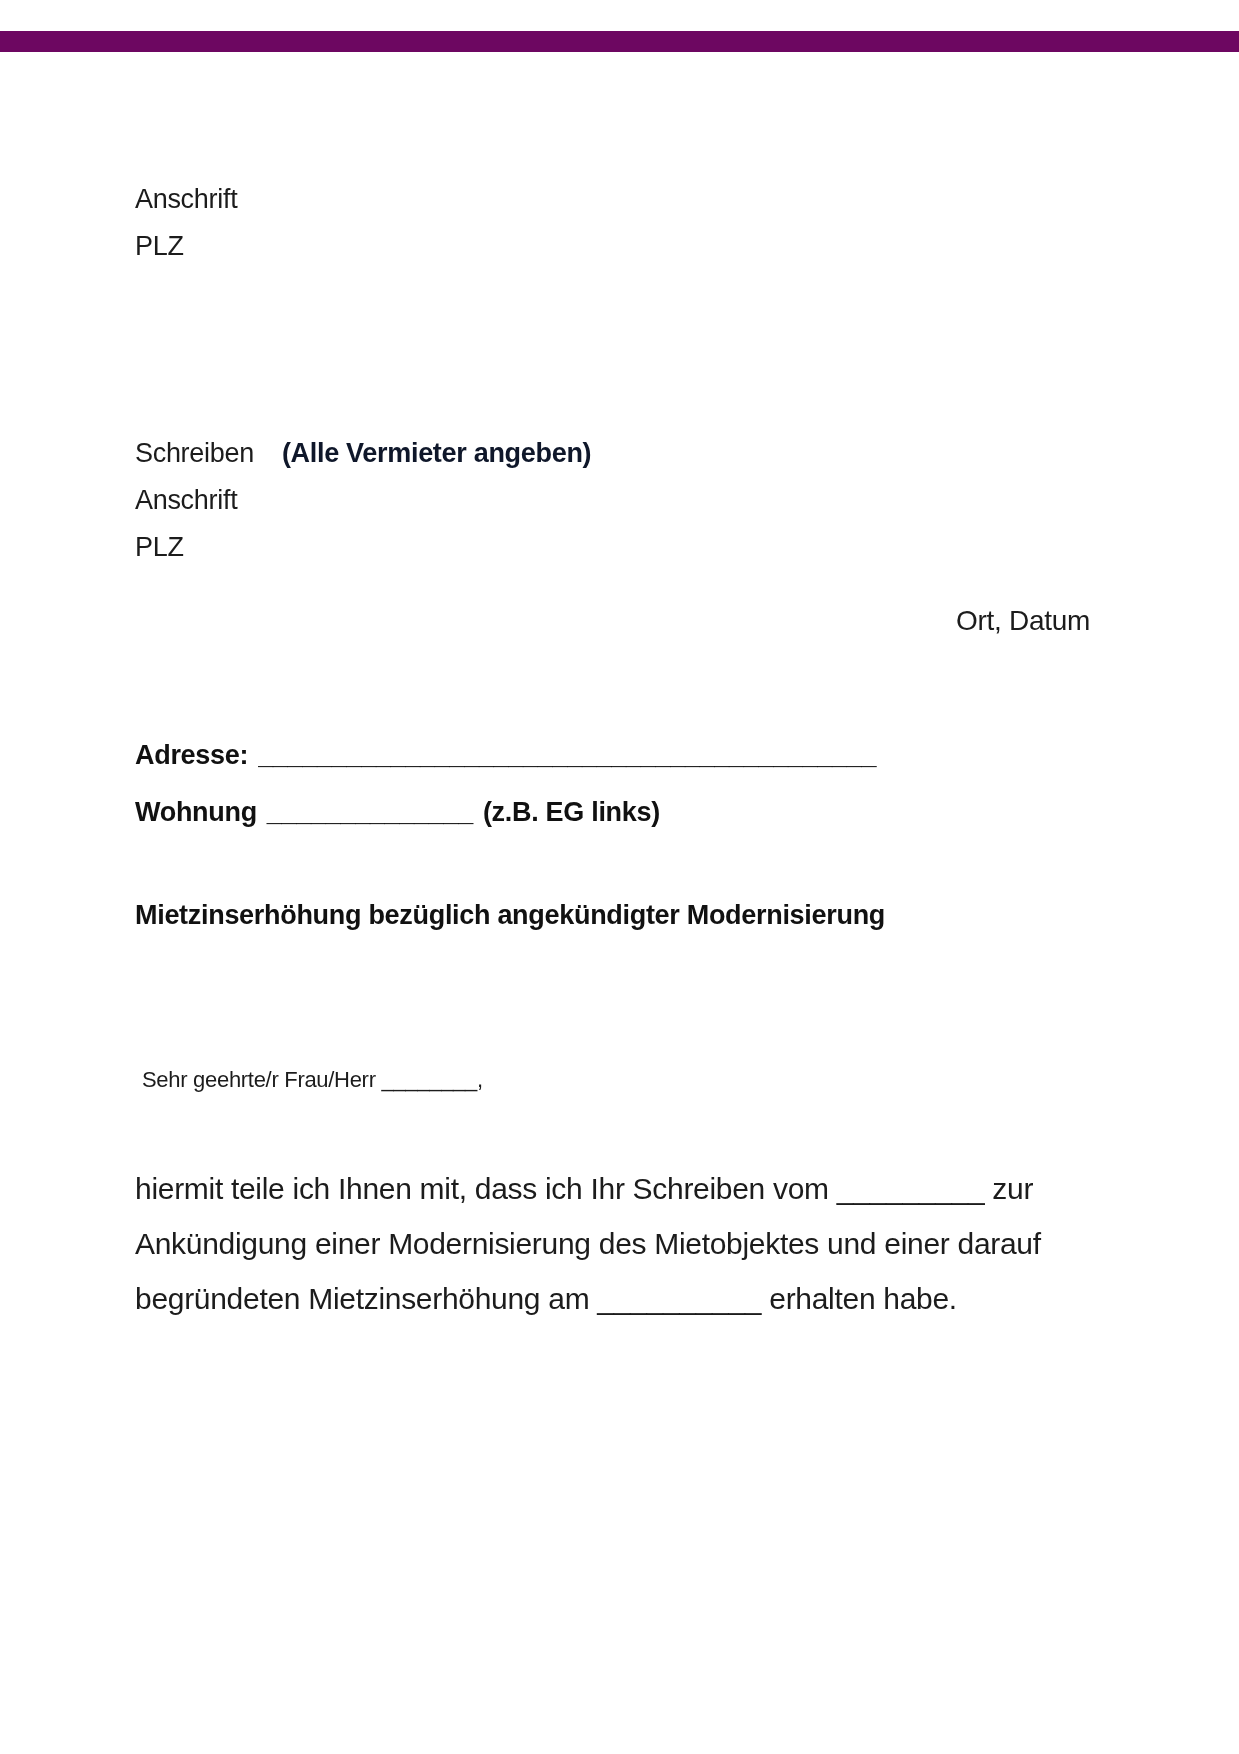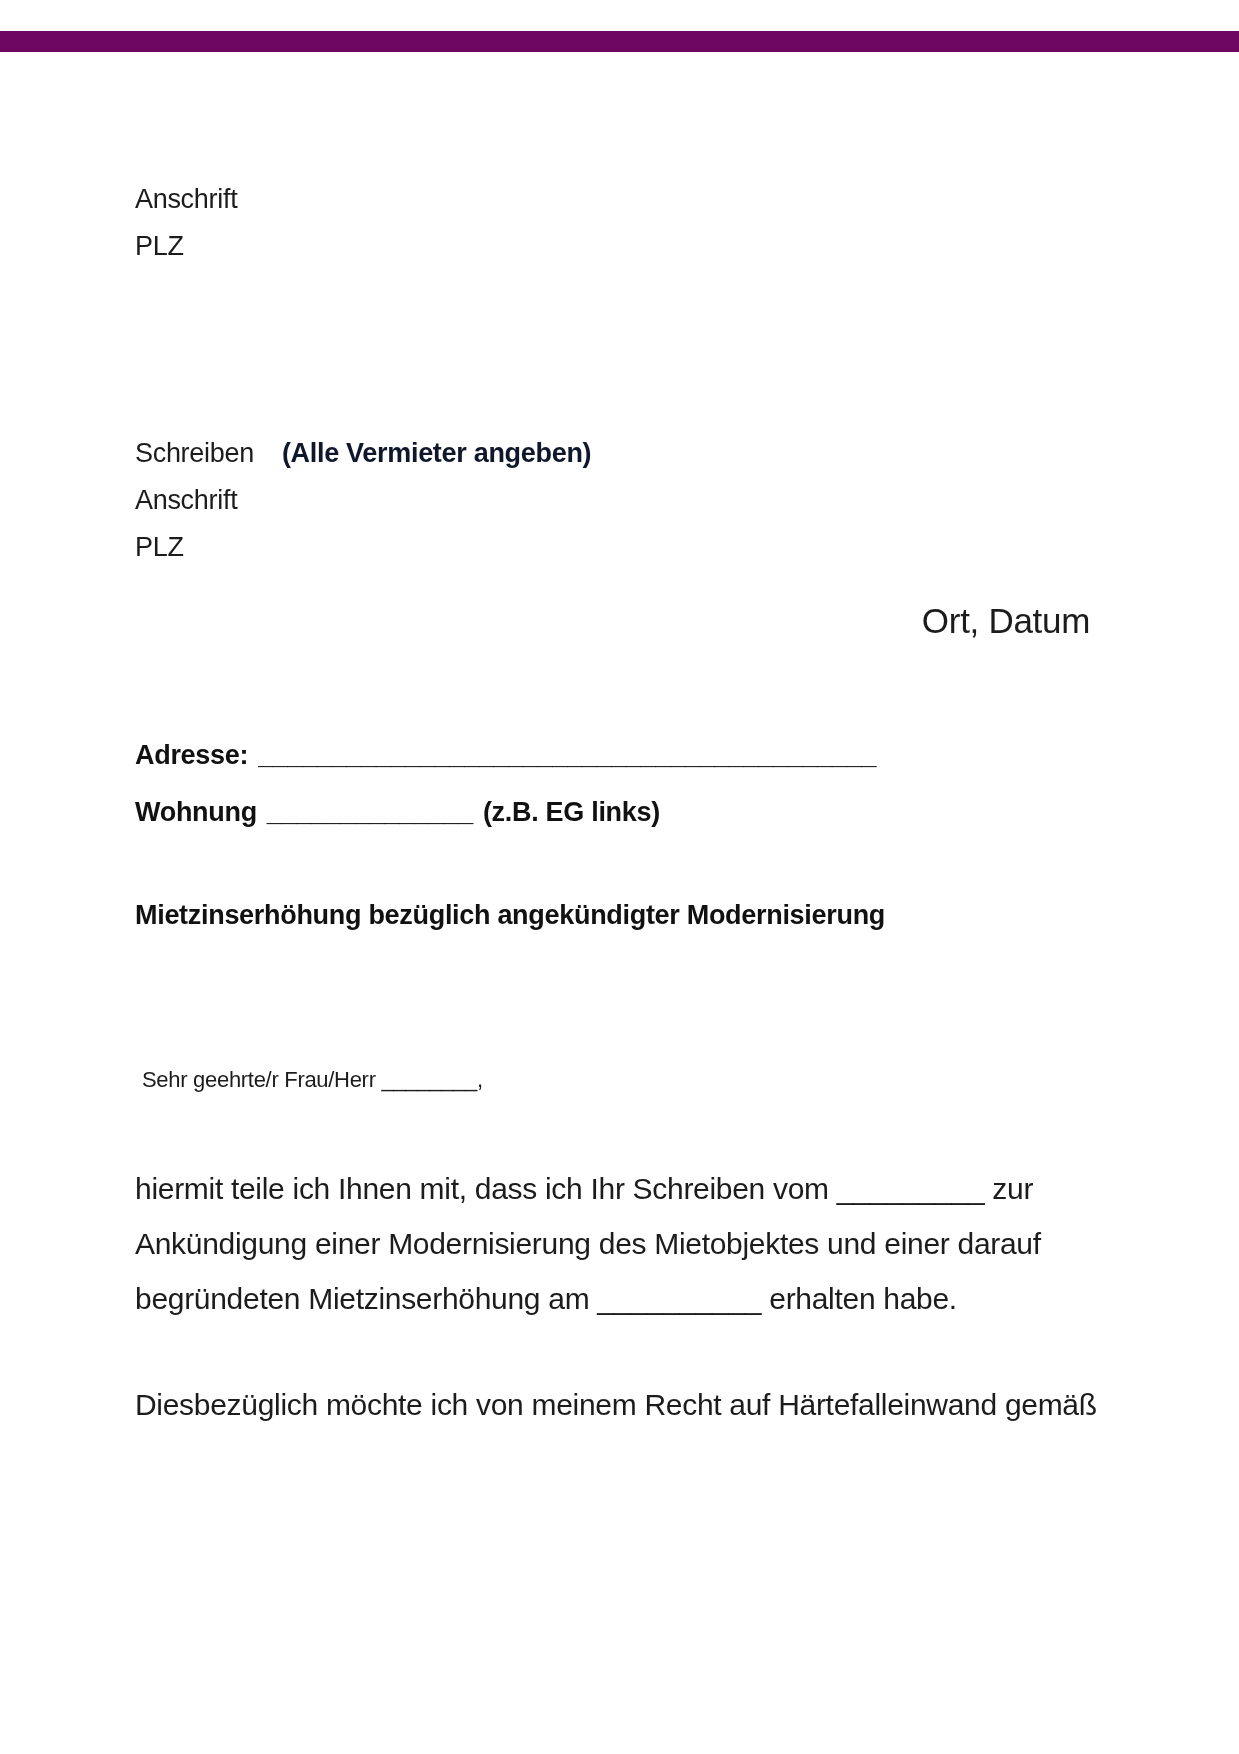--- a/index.html
+++ b/index.html
@@ -30,21 +30,21 @@
     white-space: nowrap;
   }
   .hint {
     font-weight: bold;
     margin-left: 28px;
   }
   .dateline {
     position: absolute;
     right: 149px;
     top: 605px;
-    font-size: 35px;
+    font-size: 28px;
     line-height: 31px;
   }
   .boldline {
     position: absolute;
     left: 135px;
     font-size: 27px;
     font-weight: bold;
     line-height: 38px;
     white-space: nowrap;
     color: #111111;
@@ -97,14 +97,13 @@
 
 <div class="plain" style="top:1061px;">Sehr geehrte/r Frau/Herr ________,</div>
 
 <div class="para" style="top:1161px;">
   <div>hiermit teile ich Ihnen mit, dass ich Ihr Schreiben vom _________ zur</div>
   <div>Ankündigung einer Modernisierung des Mietobjektes und einer darauf</div>
   <div>begründeten Mietzinserhöhung am __________ erhalten habe.</div>
 </div>
 
 <div class="para" style="top:1377px;">
-  <div>Diesbezüglich möchte ich von meinem Recht auf Härtefalleinwand gemäß</div>
 </div>
 
 </body></html>

